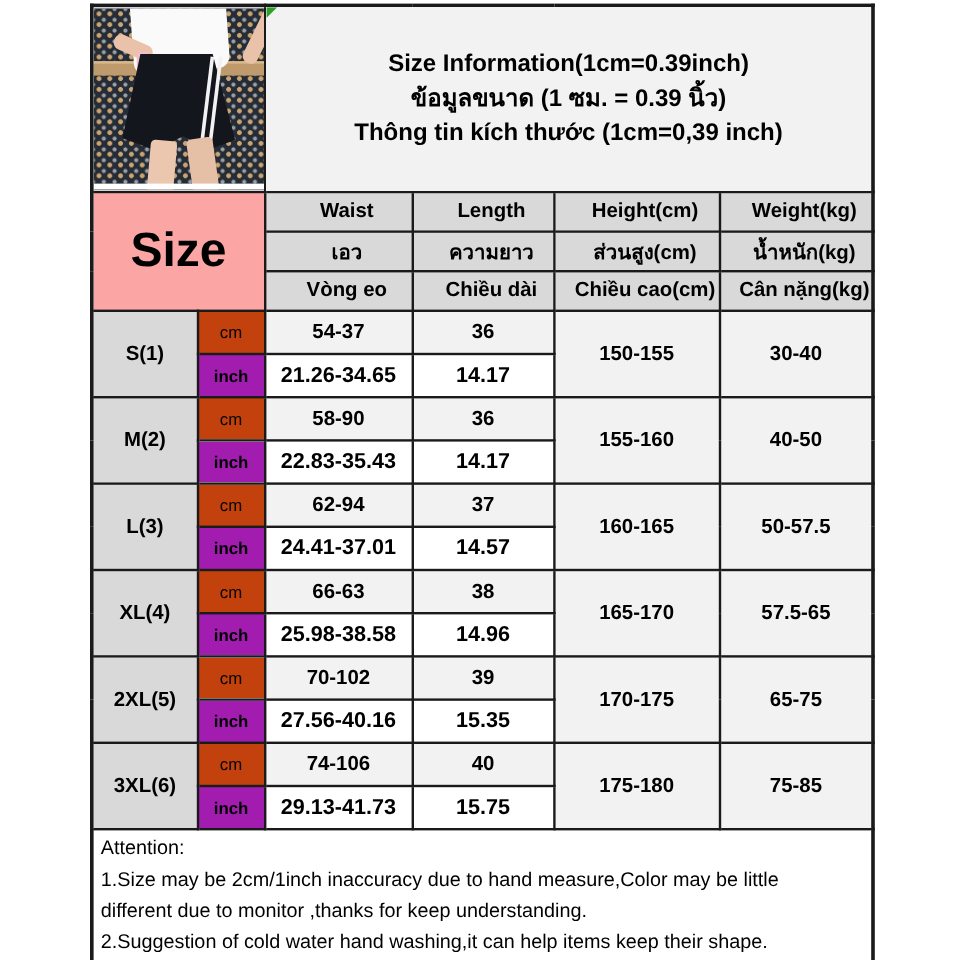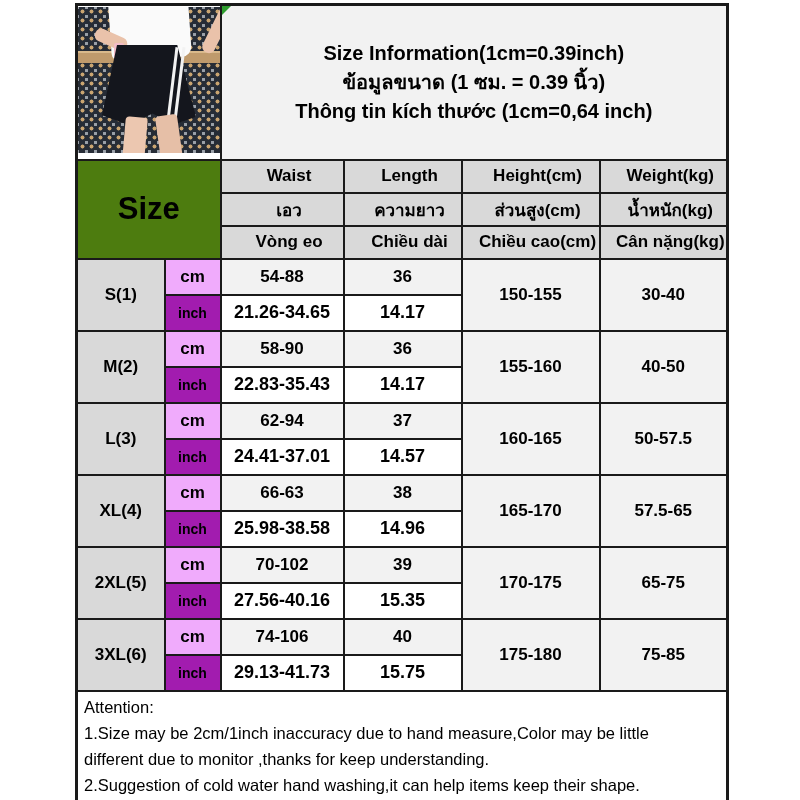--- a/index.html
+++ b/index.html
@@ -38,25 +38,25 @@
   }
   .corner-marker {
     position: absolute; top: 0; left: 0;
     width: 0; height: 0;
     border-top: 9px solid #2f9e2f;
     border-right: 9px solid transparent;
   }
   
   tr.hdr-row { height: 33px; }
   td.hdr-cell { background: #d9d9d9; font-weight: bold; font-size: 17px; padding-left: 14px; }
-  td.size-hd { background: #4d7c0f; font-weight: bold; font-size: 31px; }
+  td.size-hd { background: #fca5a5; font-weight: bold; font-size: 40px; }
   
   tr.data-row { height: 36px; }
   td.size-label { background: #d9d9d9; font-weight: bold; font-size: 17px; margin-left: 19px; }
-  td.unit-cm   { background: #f0abfc; font-weight: bold; font-size: 17px; }
+  td.unit-cm   { background: #c2410c; font-weight: normal; font-size: 14px; }
   td.unit-inch { background: #a21caf; font-weight: bold; font-size: 14px; }
   td.val-cm    { background: #f2f2f2; font-weight: bold; font-size: 17px; }
   td.val-inch  { background: #ffffff; font-weight: bold; font-size: 18px; }
   td.val-span  { background: #f2f2f2; font-weight: bold; font-size: 17px; }
   
   tr.attention-row { height: 104px; }
   td.attention-cell {
     text-align: left; vertical-align: top;
     background: #fff;
     font-size: 16.5px; line-height: 26px;
@@ -124,21 +124,21 @@
         <div class="stripe2"></div>
         <div class="leg-left"></div>
         <div class="leg-right"></div>
         <div class="photo-strip"></div>
       </div>
     </td>
     <td class="title-cell" colspan="4">
       <span class="corner-marker"></span>
       <div>Size Information(1cm=0.39inch)</div>
       <div>ข้อมูลขนาด (1 ซม. = 0.39 นิ้ว)</div>
-      <div>Thông tin kích thước (1cm=0,64 inch)</div>
+      <div>Thông tin kích thước (1cm=0,39 inch)</div>
     </td>
   </tr>
 
   <tr class="hdr-row">
     <td class="size-hd" rowspan="3" colspan="2">Size</td>
     <td class="hdr-cell">Waist</td>
     <td class="hdr-cell">Length</td>
     <td class="hdr-cell">Height(cm)</td>
     <td class="hdr-cell">Weight(kg)</td>
   </tr>
@@ -151,21 +151,21 @@
   <tr class="hdr-row">
     <td class="hdr-cell">Vòng eo</td>
     <td class="hdr-cell">Chiều dài</td>
     <td class="hdr-cell">Chiều cao(cm)</td>
     <td class="hdr-cell">Cân nặng(kg)</td>
   </tr>
 
   <tr class="data-row">
     <td class="size-label" rowspan="2">S(1)</td>
     <td class="unit-cm">cm</td>
-    <td class="val-cm">54-88</td>
+    <td class="val-cm">54-37</td>
     <td class="val-cm">36</td>
     <td class="val-span" rowspan="2">150-155</td>
     <td class="val-span" rowspan="2">30-40</td>
   </tr>
   <tr class="data-row">
     <td class="unit-inch">inch</td>
     <td class="val-inch">21.26-34.65</td>
     <td class="val-inch">14.17</td>
   </tr>
 

